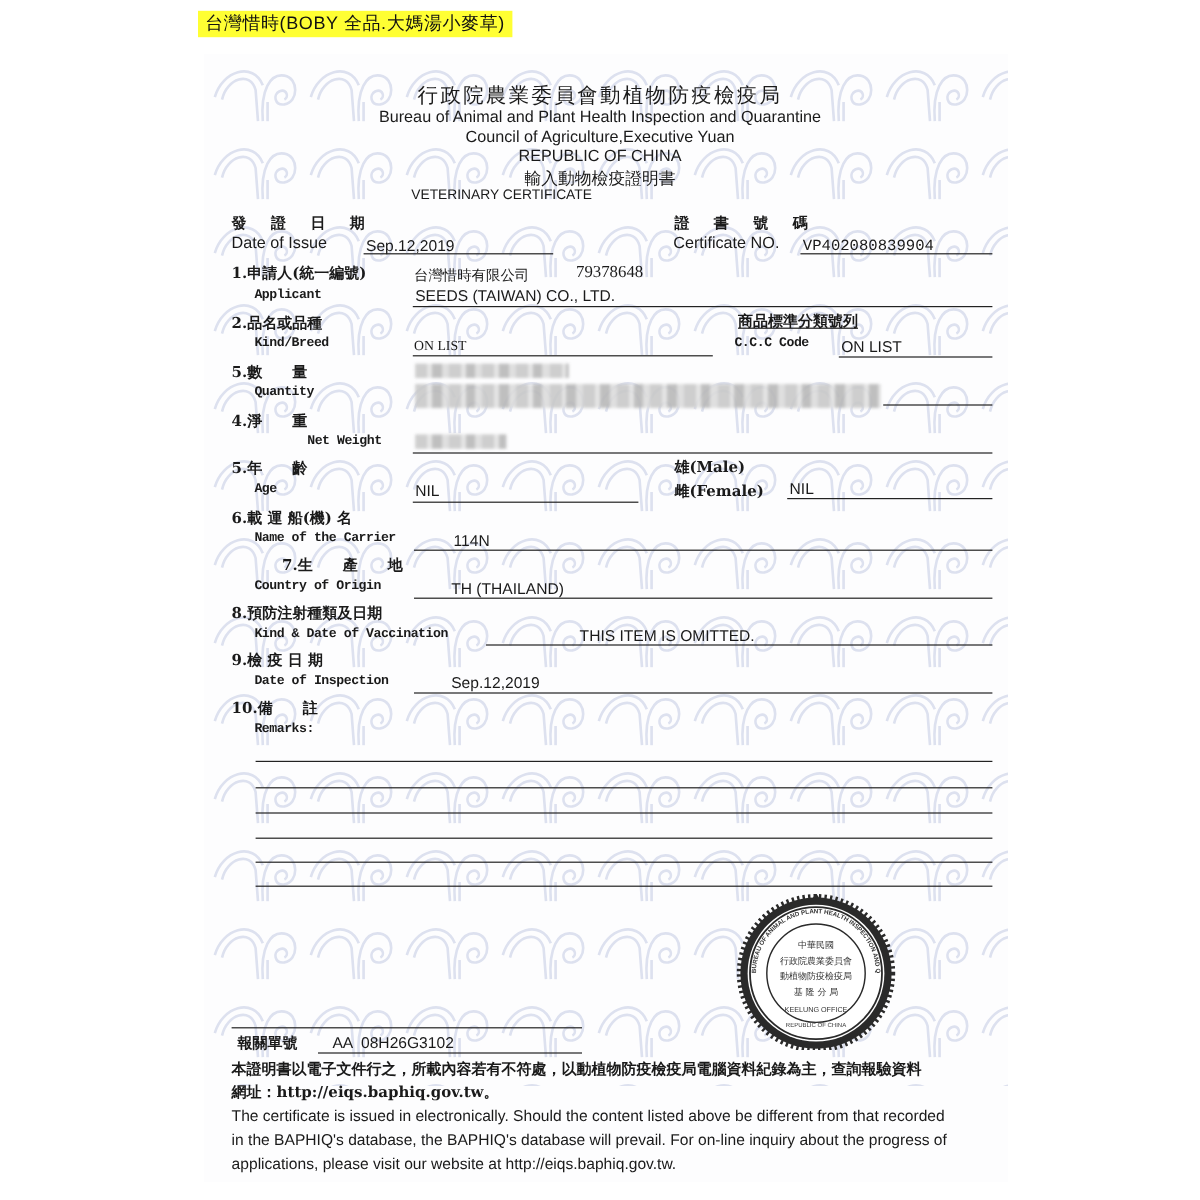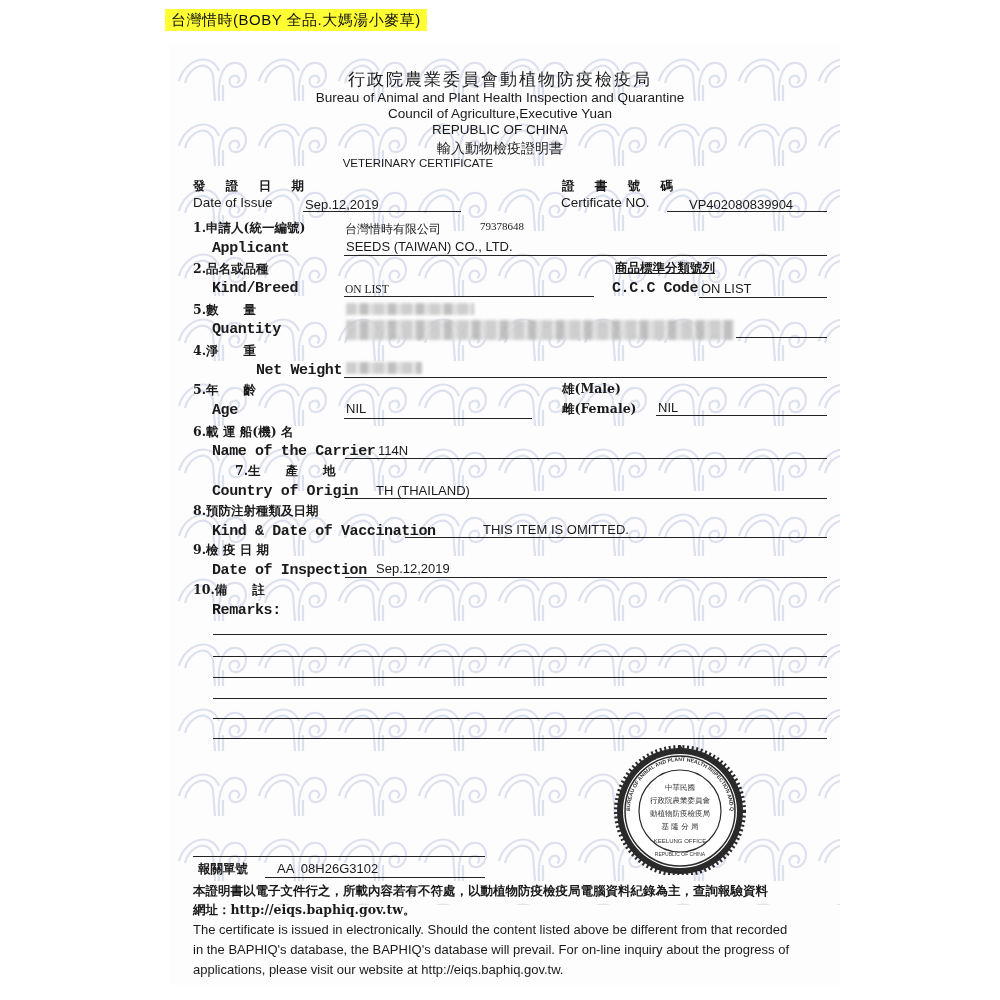--- a/index.html
+++ b/index.html
@@ -8,21 +8,21 @@
   .banner { position:absolute; left:165px; top:9px; height:22px; padding:0 6px; background:#ffff33;
             font-size:15px; line-height:22px; color:#111; letter-spacing:0.5px; }
   .doc { position:absolute; left:170px; top:45px; width:670px; height:940px; background:#fdfdfe; }
   .wm { position:absolute; left:175px; top:45px; width:665px; height:860px; overflow:hidden; pointer-events:none; }
   .wm svg { display:block; }
   .abs { position:absolute; white-space:nowrap; }
   .hd-zh { font-family:"DejaVu Serif", serif; font-size:17px; letter-spacing:2px; }
   .hd-en { font-size:13.5px; }
   .serif { font-family:"Liberation Serif", "DejaVu Serif", serif; }
   .lbl-zh { font-family:"DejaVu Serif", serif; font-size:12.5px; font-weight:bold; }
-  .lbl-en { font-family:"Liberation Mono", "DejaVu Sans Mono", monospace; font-size:15px; font-weight:bold; letter-spacing:-0.4px; }
+  .lbl-en { font-family:"Liberation Mono", "DejaVu Sans Mono", monospace; font-size:11px; font-weight:bold; letter-spacing:-0.4px; }
   .val { font-size:13px; }
   .line { position:absolute; height:0; border-top:1.6px solid #222; }
   .blur { position:absolute; background:repeating-linear-gradient(90deg,#c9c9c9 0 10px,#e2e2e2 10px 14px,#b9b9b9 14px 22px,#dcdcdc 22px 28px);
           filter:blur(1.5px); opacity:0.9; }
   .seal { position:absolute; left:600px; top:745px; width:160px; height:130px; }
   .notice-zh { font-family:"DejaVu Serif", serif; font-size:12.5px; font-weight:bold; }
   .notice-en { font-size:13px; line-height:20px; }
 </style>
 </head>
 <body>
@@ -54,26 +54,26 @@
 <div class="abs" style="left:0; width:1000px; text-align:center; top:140px; font-family:'DejaVu Serif',serif; font-size:14px;">輸入動物檢疫證明書</div>
 <div class="abs" style="left:0; width:836px; text-align:center; top:157px; font-size:11.5px;">VETERINARY CERTIFICATE</div>
 
 <div class="abs lbl-zh" style="left:193px; top:178px; letter-spacing:8px;">發 證 日 期</div>
 <div class="abs val" style="left:193px; top:195px; font-size:13.5px;">Date of Issue</div>
 <div class="abs val" style="left:305px; top:197px;">Sep.12,2019</div>
 <div class="line" style="left:303px; top:211px; width:158px;"></div>
 
 <div class="abs lbl-zh" style="left:562px; top:178px; letter-spacing:8px;">證 書 號 碼</div>
 <div class="abs val" style="left:561px; top:195px; font-size:13.5px;">Certificate NO.</div>
-<div class="abs val" style="left:689px; top:197px;">VP402080839904</div>
+<div class="abs val" style="left:669px; top:197px;font-family:Liberation Mono, monospace;">VP402080839904</div>
 <div class="line" style="left:667px; top:211px; width:160px;"></div>
 
 <div class="abs lbl-zh" style="left:193px; top:220px;">1.申請人(統一編號)</div>
 <div class="abs serif" style="left:345px; top:221px; font-size:12px;">台灣惜時有限公司</div>
-<div class="abs serif" style="left:480px; top:220px; font-size:11px;">79378648</div>
+<div class="abs serif" style="left:480px; top:220px; font-size:14px;">79378648</div>
 <div class="abs lbl-en" style="left:212px; top:240px;">Applicant</div>
 <div class="abs val" style="left:346px; top:239px;">SEEDS (TAIWAN) CO., LTD.</div>
 <div class="line" style="left:344px; top:255px; width:483px;"></div>
 
 <div class="abs lbl-zh" style="left:193px; top:261px;">2.品名或品種</div>
 <div class="abs lbl-zh" style="left:615px; top:260px;text-decoration:underline;">商品標準分類號列</div>
 <div class="abs lbl-en" style="left:212px; top:280px;">Kind/Breed</div>
 <div class="abs serif" style="left:345px; top:283px; font-size:11.5px;">ON LIST</div>
 <div class="line" style="left:344px; top:296px; width:250px;"></div>
 <div class="abs lbl-en" style="left:612px; top:280px;">C.C.C Code</div>

